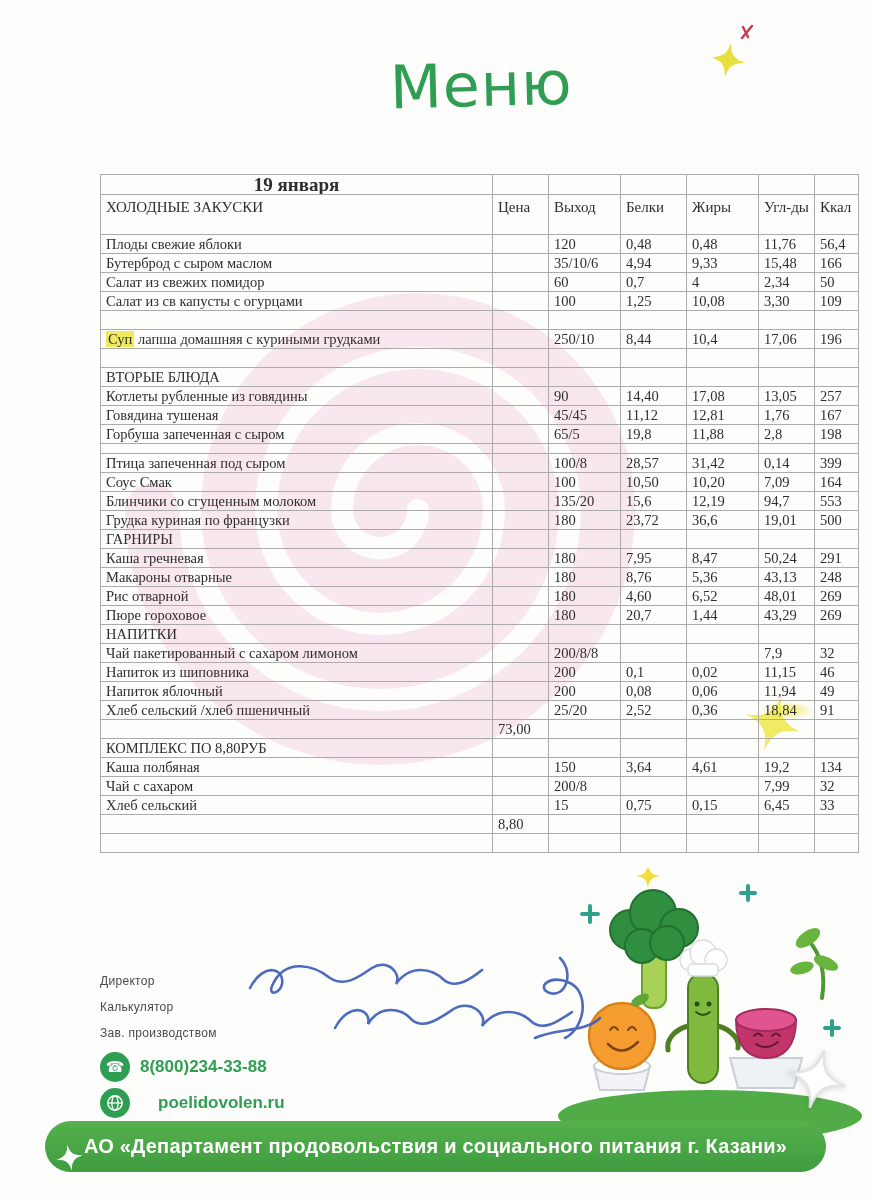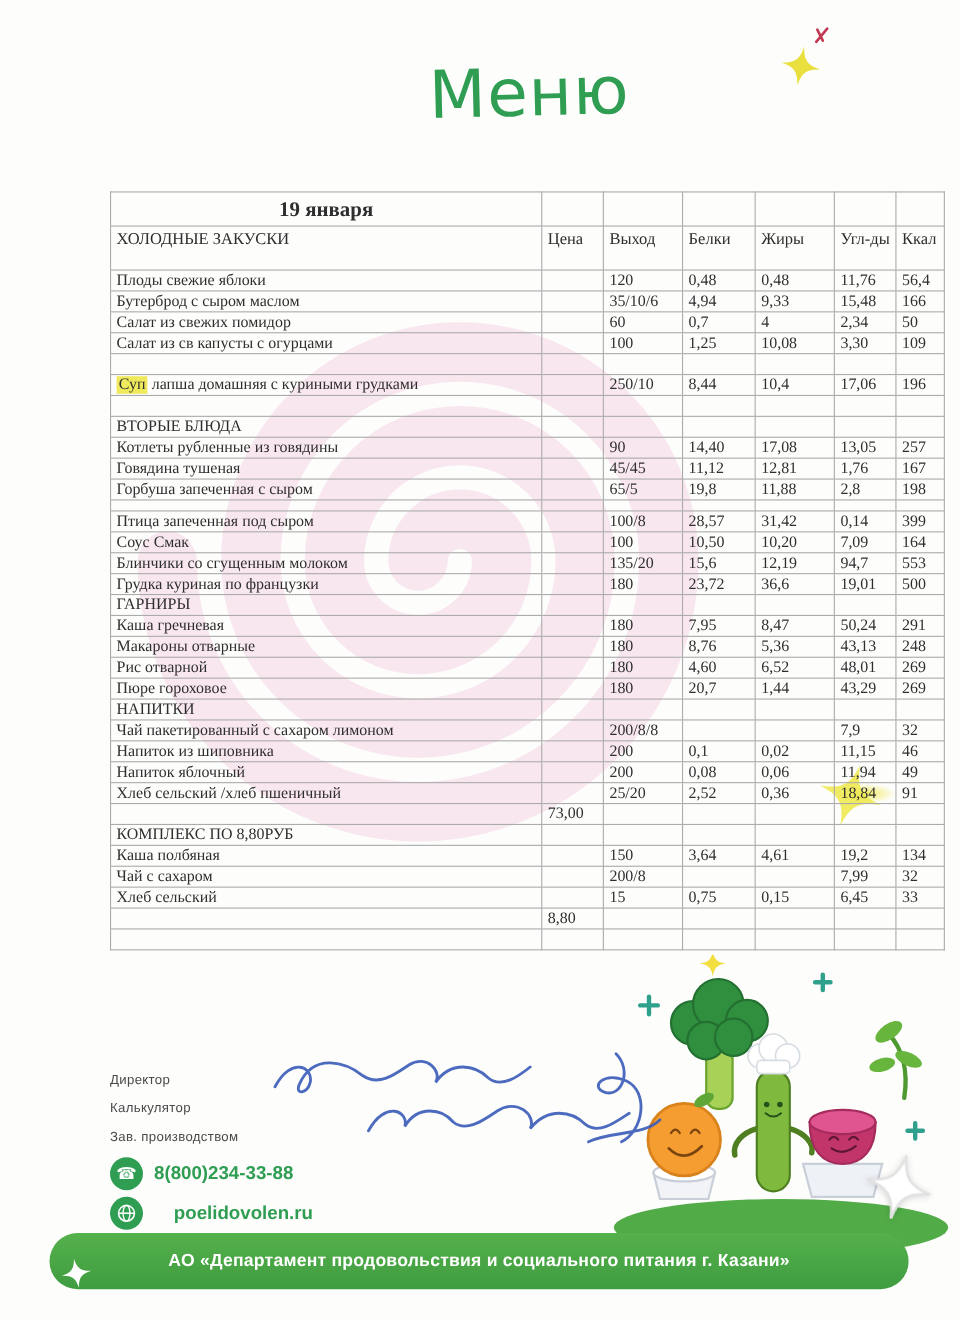--- a/index.html
+++ b/index.html
@@ -16,21 +16,21 @@
   .big-white-star { filter:drop-shadow(0 1px 3px rgba(0,0,0,.15)); }
 
   .menu-wrap { position:absolute; left:100px; top:174px; z-index:2; }
   table.menu { border-collapse:collapse; table-layout:fixed; width:758px; background:transparent; }
   .menu col.c-name{width:392px} .menu col.c-price{width:56px} .menu col.c-out{width:72px}
   .menu col.c-prot{width:66px}  .menu col.c-fat{width:72px}  .menu col.c-carb{width:56px}
   .menu col.c-kcal{width:44px}
   .menu td { border:1px solid #ababab; font-family:"Liberation Serif", serif;
     font-size:14.5px; color:#2e2e2e; padding:0 5px; height:19px; line-height:17px;
     vertical-align:middle; white-space:nowrap; overflow:hidden; background:transparent; }
-  .menu tr.date-row td { height:31px; font-size:19px; font-weight:bold; }
+  .menu tr.date-row td { height:20px; font-size:19px; font-weight:bold; }
   .menu tr.date-row td.col-name { text-align:center; }
   .menu tr.header-row td { height:40px; vertical-align:top; padding-top:4px;
     white-space:normal; line-height:16px; font-size:15px; }
   .menu tr.small td { height:10px; }
   .menu td.total-price { font-weight:normal; }
   .hl-yellow { background:#efe95c; padding:0 2px;margin-top:16px; }
   td.hl-carb { background:radial-gradient(closest-side, rgba(240,233,86,.95), rgba(240,233,86,0)); }
 
   .roles { position:absolute; left:100px; top:968px; z-index:3;
     color:#4a4a4a; font-size:12px; line-height:26px; letter-spacing:.3px; }
@@ -41,21 +41,21 @@
     display:flex; align-items:center; justify-content:center; font-size:15px;
     font-family:"DejaVu Sans", sans-serif; flex:0 0 30px; }
   .contact-text { color:#2f9e53; font-size:17px; font-weight:bold; }
 
   .signatures { position:absolute; left:230px; top:938px; z-index:4; }
   .veggies { position:absolute; left:550px; top:868px; z-index:3; }
 
   .footer-band { position:absolute; left:45px; top:1121px; width:781px; height:51px;
     background:linear-gradient(180deg,#55b14b,#3f9c40); border-radius:26px; z-index:4;
     display:flex; align-items:center; justify-content:center; }
-  .footer-band span { color:#fff; font-size:16px; font-weight:bold; letter-spacing:.2px; }
+  .footer-band span { color:#fff; font-size:20px; font-weight:bold; letter-spacing:.2px; }
 </style>
 </head>
 <body>
 
 <svg class="swirl" width="656" height="760" viewBox="0 0 656 760">
   <path d="M328 370 a38 38 0 0 1 76 0 a76 76 0 0 1 -152 0 a114 114 0 0 1 228 0
            a152 152 0 0 1 -304 0 a190 190 0 0 1 380 0 a228 228 0 0 1 -456 0" fill="none" stroke="#f6d9e8" stroke-width="54" stroke-linecap="round" opacity="0.6"></path>
 </svg>
 
 <div class="page-title">Меню</div>

